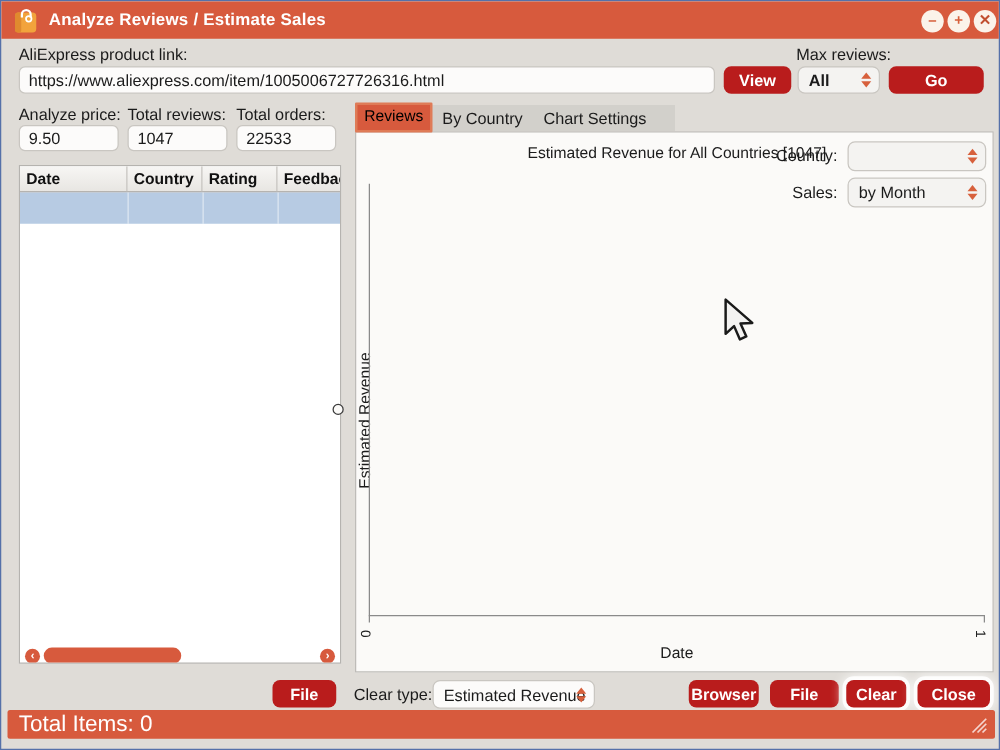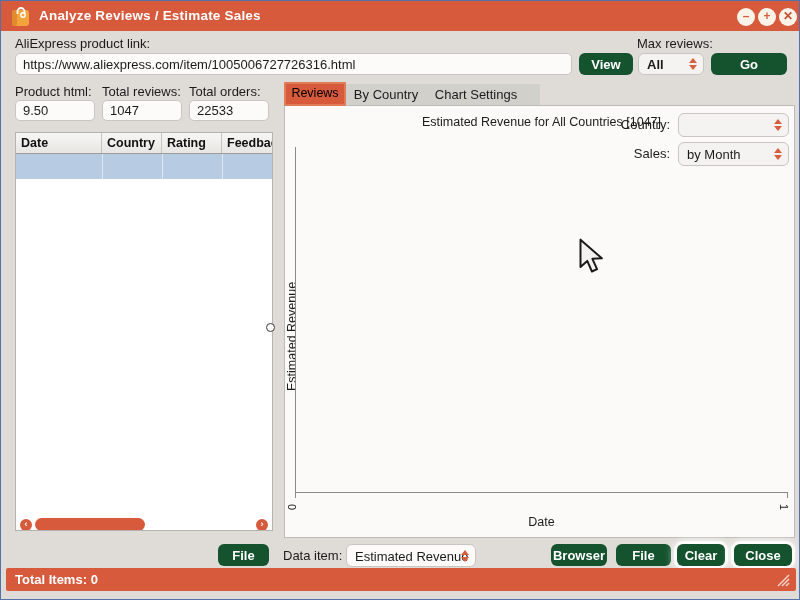--- a/index.html
+++ b/index.html
@@ -20,21 +20,21 @@
   .winbtn { position:absolute; top:7px; width:18px; height:18px; border-radius:50%;
     background:#FBF3EA; color:#D7603C; font-size:12px; font-weight:bold;
     text-align:center; line-height:17px; cursor:default; }
   .winbtn.close { color:#C14F30; }
 
   
   .lbl { font-size:13px; color:#1B1B1B; white-space:nowrap; }
   .input { background:#FCFBFA; border:1px solid #C9C6C1; border-radius:5px;
     font-family:"Liberation Sans",sans-serif; font-size:13px; color:#1B1B1B;
     padding:0 0 0 7px; outline:none; }
-  .btn { background:#14532d; border:none; border-radius:6px; color:#FFFFFF;
+  .btn { background:#b91c1c; border:none; border-radius:6px; color:#FFFFFF;
     font-size:13px; font-weight:bold; text-align:center; cursor:pointer;
     font-family:"Liberation Sans",sans-serif; }
   .glow { box-shadow:0 0 0 3px rgba(255,255,255,.85), 0 0 9px 3px rgba(255,255,255,.9); }
   .select { background:#F4F3F1; border:1px solid #C9C6C1; border-radius:6px;
     font-size:13px; color:#1B1B1B; }
   .select .val { position:absolute; left:8px; top:50%; transform:translateY(-50%); white-space:nowrap; }
   .spinner { position:absolute; right:6px; top:50%; transform:translateY(-50%); }
   .spinner i { display:block; width:0; height:0;
     border-left:4px solid transparent; border-right:4px solid transparent; }
   .spinner .up   { border-bottom:5px solid #D7603C; margin-bottom:2px; }
@@ -77,21 +77,21 @@
   .ylabel { position:absolute; left:0; top:160px; width:16px; height:140px;
     writing-mode:vertical-rl; transform:rotate(180deg);
     font-size:12.5px; color:#1B1B1B; text-align:center; }
   .xlabel { position:absolute; left:10px; top:409px; width:493px; text-align:center;
     font-size:12.5px; color:#1B1B1B; }
 
   
   .statusbar { left:5px; top:567px; width:790px; height:23px; background:#D75A3D;
     border-radius:2px; color:#fff; }
   .statusbar .txt { position:absolute; left:9px; line-height:23px;
-    font-size:13px; font-weight:bold;text-align:right; }
+    font-size:18px; font-weight:normal;text-align:right; }
   .grip { position:absolute; right:6px; bottom:4px; }
 
   .cursor { z-index:10; pointer-events:none; }
 </style>
 </head>
 <body>
 
 <div id="app">
 
   <div class="abs titlebar">
@@ -114,21 +114,21 @@
   <div class="abs lbl" style="left:636px; top:35px;">Max reviews:</div>
   <div class="abs select" style="left:637px; top:52px; width:66px; height:22px;font-weight:bold;">
     <span class="val">All</span>
     <span class="spinner">
         <i class="up"></i>
         <i class="down"></i>
       </span>
   </div>
   <button class="abs btn" style="left:710px; top:52px; width:76px; height:22px;">Go</button>
 
-  <div class="abs lbl" style="left:14px; top:83px;">Product html:</div>
+  <div class="abs lbl" style="left:14px; top:83px;">Analyze price:</div>
   <input class="abs input" style="left: 14px; top: 99px; width: 80px; height: 21px;" value="9.50">
   <div class="abs lbl" style="left:101px; top:83px;">Total reviews:</div>
   <input class="abs input" style="left: 101px; top: 99px; width: 80px; height: 21px;" value="1047">
   <div class="abs lbl" style="left:188px; top:83px;">Total orders:</div>
   <input class="abs input" style="left: 188px; top: 99px; width: 80px; height: 21px;" value="22533">
 
   <div class="abs table">
     <div class="thead">
       <div class="th" style="width:86px;">Date</div>
       <div class="th" style="width:60px;">Country</div>
@@ -182,21 +182,21 @@
     <div class="ticklbl" style="left:4px; top:395px;">0</div>
     <div class="ticklbl" style="left:496px; top:395px;">1</div>
     <div class="xlabel">Date</div>
   </div>
 
   <svg class="abs cursor" style="left:576px; top:236px;" width="28" height="38" viewBox="0 0 24 32">
     <path d="M3 2 L3 25.5 L8.8 20.2 L12.8 29.3 L17.2 27.3 L13.2 18.4 L21.3 18 Z" fill="#F3F2F1" stroke="#1A1A1A" stroke-width="1.7" stroke-linejoin="round"></path>
   </svg>
 
   <button class="abs btn" style="left:217px; top:543px; width:51px; height:22px;">File</button>
-  <div class="abs lbl" style="left:282px; top:547px;">Data item:</div>
+  <div class="abs lbl" style="left:282px; top:547px;">Clear type:</div>
   <div class="abs select" style="left:345px; top:543px; width:130px; height:23px; background:#FCFBFA;">
     <span class="val">Estimated Revenue</span>
     <span class="spinner">
         <i class="up"></i>
         <i class="down"></i>
       </span>
   </div>
   <button class="abs btn" style="left:550px; top:543px; width:56px; height:22px;">Browser</button>
   <button class="abs btn" style="left:615px; top:543px; width:55px; height:22px;">File</button>
   <button class="abs btn glow" style="left:676px; top:543px; width:48px; height:22px;">Clear</button>

